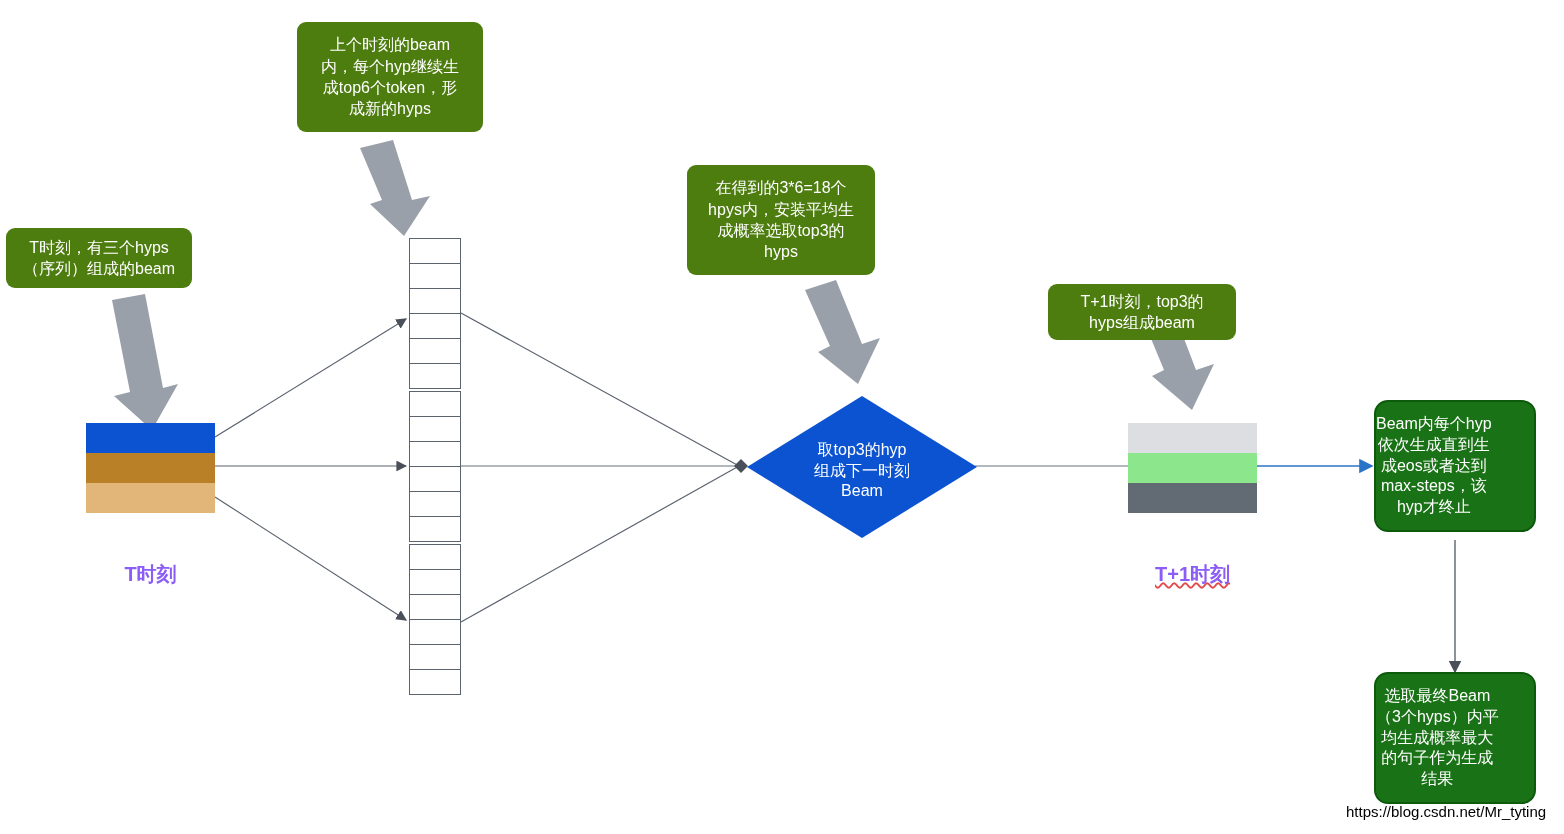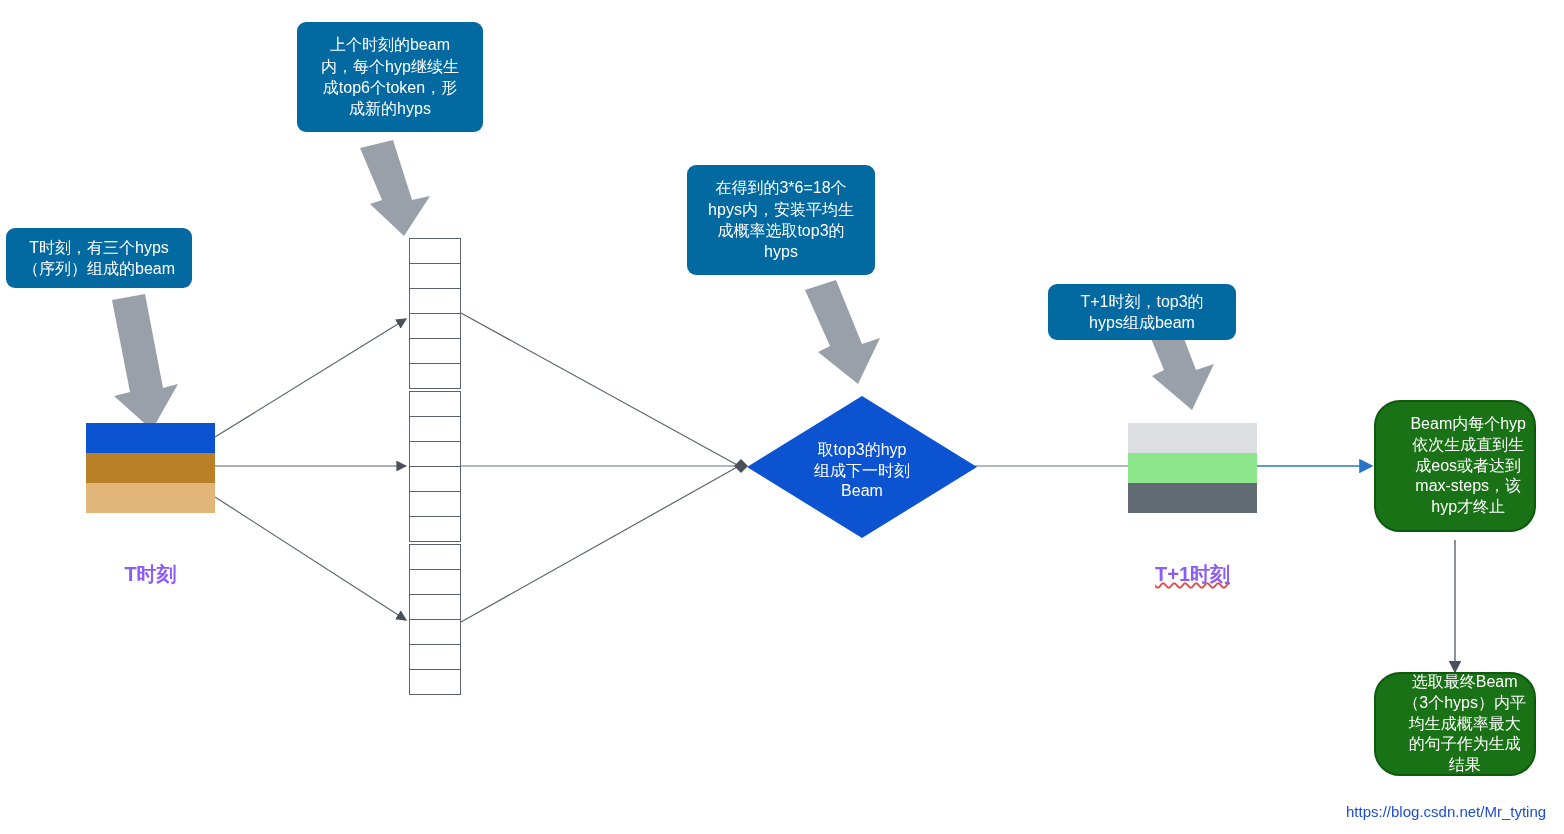--- a/index.html
+++ b/index.html
@@ -21,47 +21,47 @@
     position: absolute;
     left: 0;
     top: 0;
     width: 1564px;
     height: 834px;
     pointer-events: none;
   }
   
   .callout {
     position: absolute;
-    background: #0369a1;
+    background: #4d7c0f;
     color: #ffffff;
     border-radius: 9px;
     text-align: center;
     line-height: 1.33;
     font-size: 16px;
     display: flex;
     align-items: center;
     justify-content: center;
     padding: 2px 10px;
     box-sizing: border-box;
     white-space: pre-line;
   }
   
   .greenbox {
     position: absolute;
     background: #1a7216;
     color: #ffffff;
     border: 2px solid #0d5a0d;
-    border-radius: 26px;
+    border-radius: 14px;
     text-align: center;
     line-height: 1.3;
     font-size: 16px;
     display: flex;
     align-items: center;
-    justify-content: flex-end;
-    padding: 6px 8px;
+    justify-content: flex-start;
+    padding: 6px 0;
     box-sizing: border-box;
     white-space: pre-line;
   }
   
   .beam-stack {
     position: absolute;
     display: flex;
     flex-direction: column;
   }
   .beam-seg { width: 100%; }
@@ -108,21 +108,21 @@
     font-size: 16px;
     line-height: 1.3;
     text-align: center;
     white-space: pre-line;
     pointer-events: none;
   }
   
   .watermark {
     position: absolute;
     font-size: 15px;
-    color: #1d4ed8;
+    color: #000000;
     white-space: nowrap;
   }
 </style>
 </head>
 <body>
 
 <div id="canvas">
 
   <svg class="svg-layer" viewBox="0 0 1564 834">
     <defs>
@@ -238,21 +238,21 @@
   <div class="beam-label spell" style="left:1128px; top:561px; width:129px;">T+1时刻</div>
 
   <div class="greenbox" style="left:1374px; top:400px; width:162px; height:132px;">
     <span>Beam内每个hyp
 依次生成直到生
 成eos或者达到
 max-steps，该
 hyp才终止</span>
   </div>
 
-  <div class="greenbox" style="left:1374px; top:672px; width:162px; height:104px;">
+  <div class="greenbox" style="left:1374px; top:672px; width:162px; height:132px;">
     <span>选取最终Beam
 （3个hyps）内平
 均生成概率最大
 的句子作为生成
 结果</span>
   </div>
 
   <div class="watermark" style="left:1346px; top:803px;">https://blog.csdn.net/Mr_tyting</div>
 
 </div>

